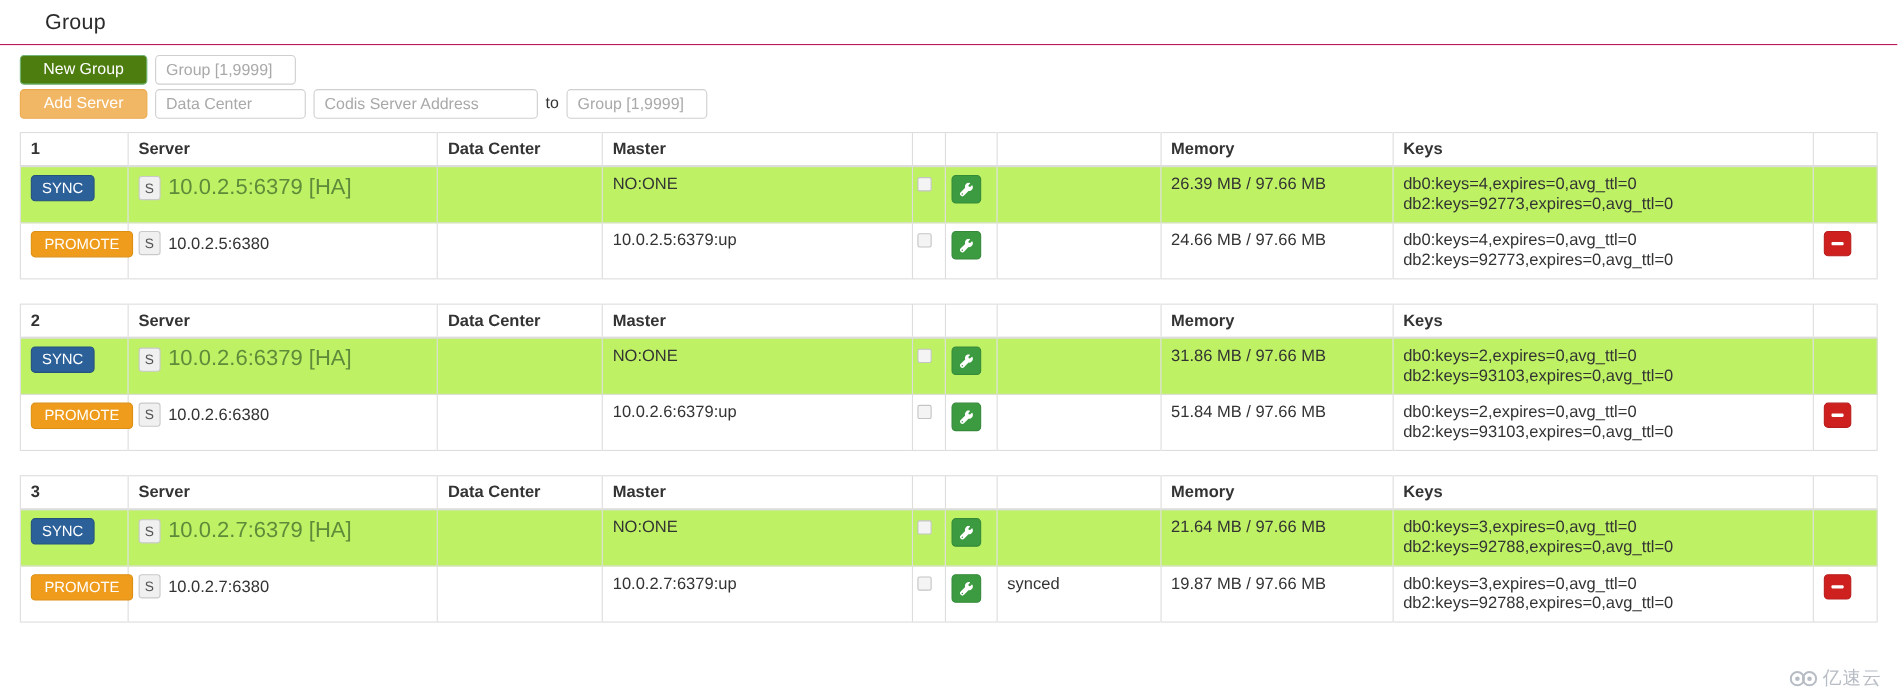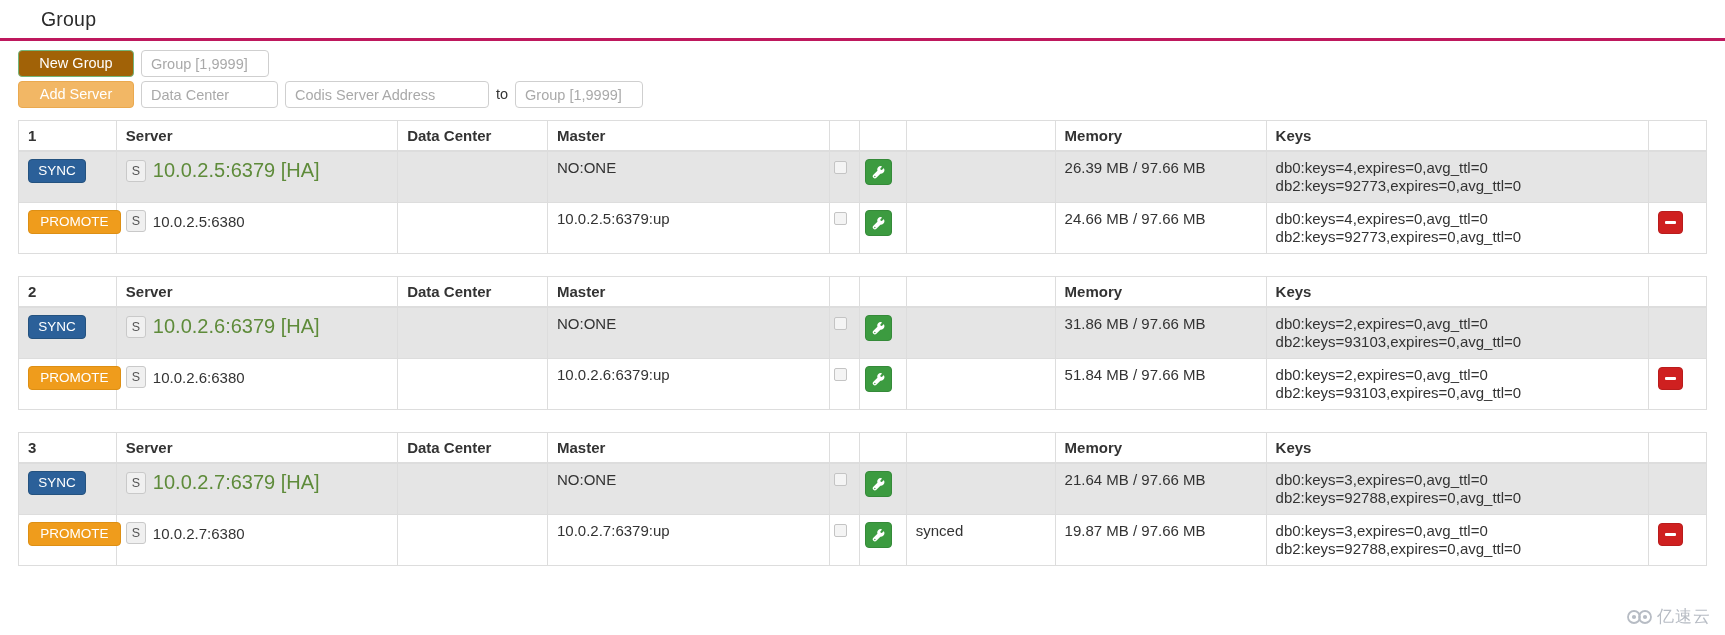--- a/index.html
+++ b/index.html
@@ -14,21 +14,21 @@
     height: 635px;
     overflow: hidden;
     position: relative;
     font-size: 15.5px;
     color: #333333;
   }
 
   
   .page-header {
     height: 41px;
-    border-bottom: 3px solid #be185d;
+    border-bottom: 1px solid #be185d;
     padding-left: 41px;
     display: flex;
     align-items: center;
   }
   .page-title {
     font-size: 19.5px;
     color: #2b2b2b;
     font-weight: normal;
     letter-spacing: .2px;
   }
@@ -52,21 +52,21 @@
     color: #ffffff;
     cursor: pointer;
     display: inline-flex;
     align-items: center;
     justify-content: center;
     white-space: nowrap;
     font-family: "Liberation Sans", sans-serif;
   }
   .btn-newgroup {
     width: 116px;
-    background: #a16207;
+    background: #4d7c0f;
     border-color: #74b67b;
   }
   .btn-addserver {
     width: 116px;
     background: #f2b765;
     border-color: #eaa94f;
   }
   .input {
     height: 27px;
     border: 1px solid #cfcfcf;
@@ -127,21 +127,21 @@
   table.group-table thead th {
     border-bottom: 2px solid #dddddd;
     font-weight: bold;
     color: #333333;
     height: 29px;
     padding-top: 6px;
     padding-bottom: 6px;
   }
   table.group-table tbody tr { height: 46px; }
   table.group-table tbody tr td { border-top: 1px solid #dddddd; }
-  table.group-table tbody tr.striped td { background: #e5e5e5; }
+  table.group-table tbody tr.striped td { background: #bef264; }
 
   
   col.c-idx    { width: 96px; }
   col.c-server { width: 276px; }
   col.c-dc     { width: 147px; }
   col.c-master { width: 277px; }
   col.c-chk    { width: 29px; }
   col.c-wrench { width: 46px; }
   col.c-state  { width: 146px; }
   col.c-mem    { width: 207px; }

